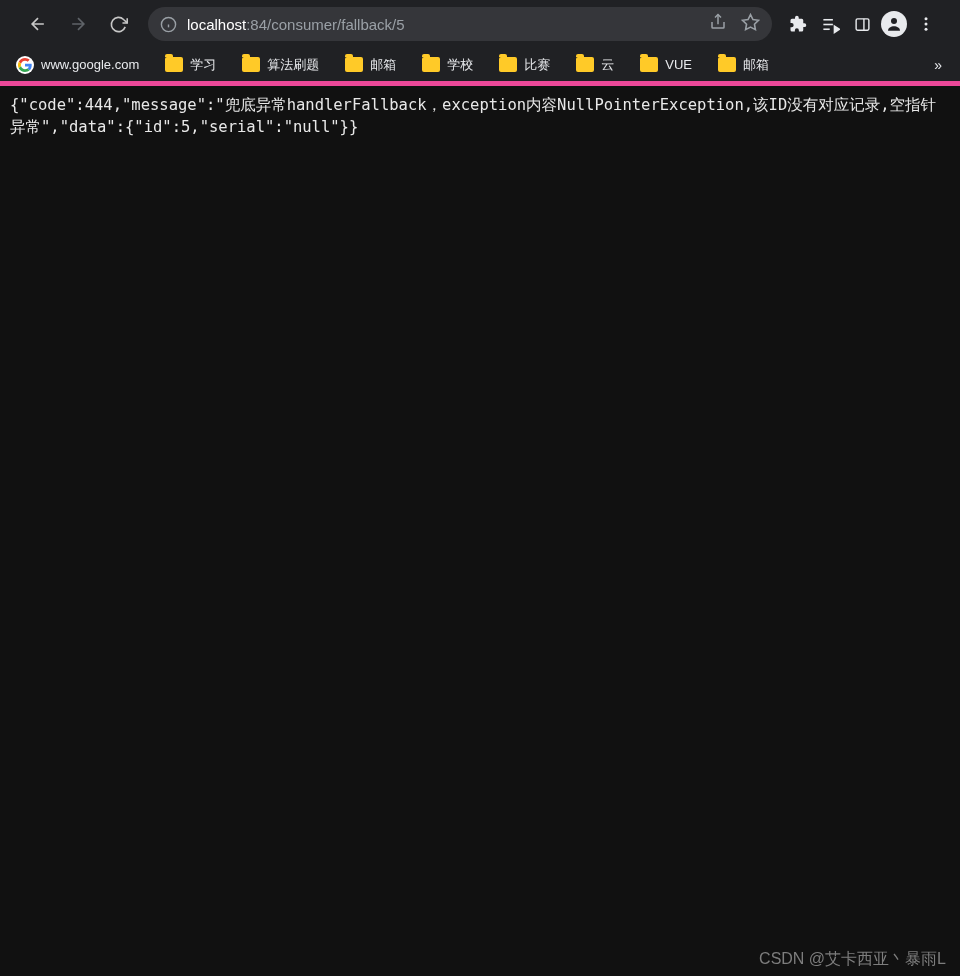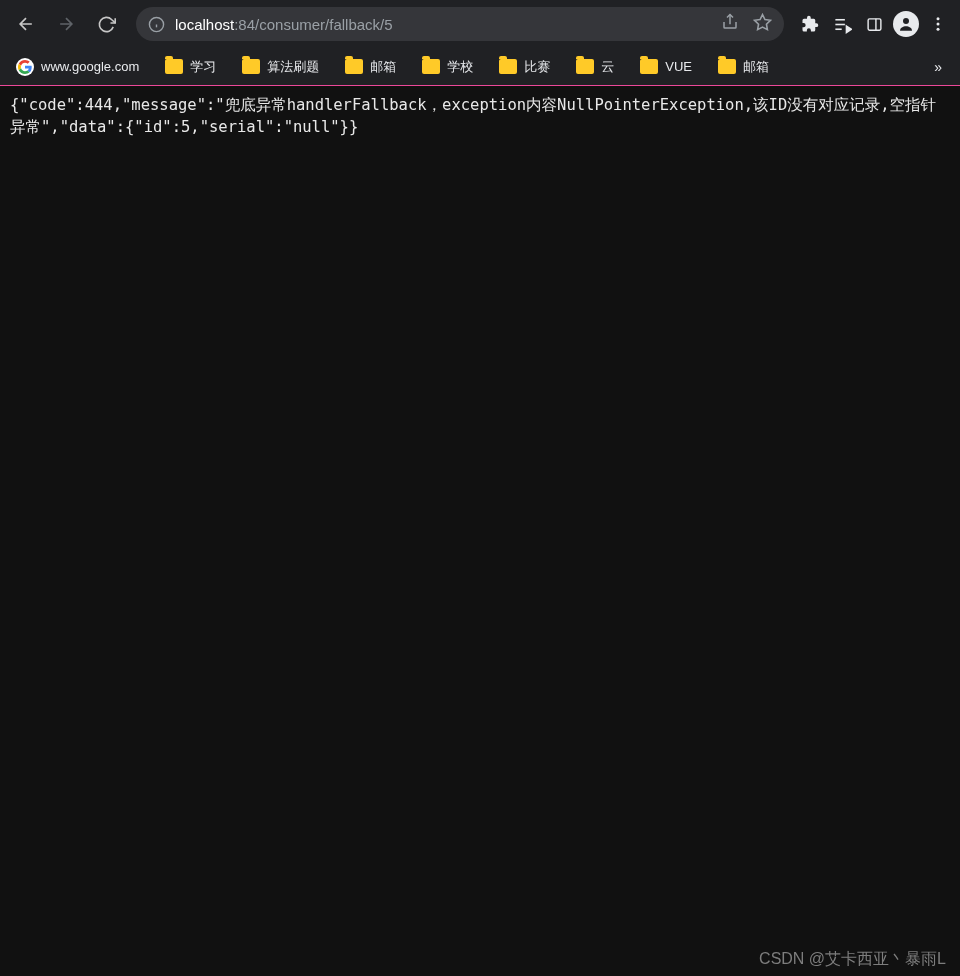--- a/index.html
+++ b/index.html
@@ -8,21 +8,21 @@
       height: 976px;
       background: #202124;
       font-family: "Segoe UI", Arial, sans-serif;
       overflow: hidden;
       position: relative;
     }
     .toolbar {
       height: 48px;
       display: flex;
       align-items: center;
-      padding: 0 8px;
+      padding: 0 20px;
       gap: 4px;
       background: #202124;
     }
     .nav-btn {
       width: 36px;
       height: 36px;
       display: flex;
       align-items: center;
       justify-content: center;
       border-radius: 50%;
@@ -57,21 +57,21 @@
       cursor: pointer;
       border-radius: 50%;
     }
     .bookmarks {
       height: 38px;
       display: flex;
       align-items: center;
       padding: 0 10px;
       gap: 14px;
       background: #202124;
-      border-bottom: 1px solid #ec4899;
+      border-bottom: 5px solid #ec4899;
     }
     .bm {
       display: flex;
       align-items: center;
       gap: 7px;
       color: #e8eaed;
       font-size: 13px;
       padding: 4px 6px;
       border-radius: 4px;
       cursor: pointer;

